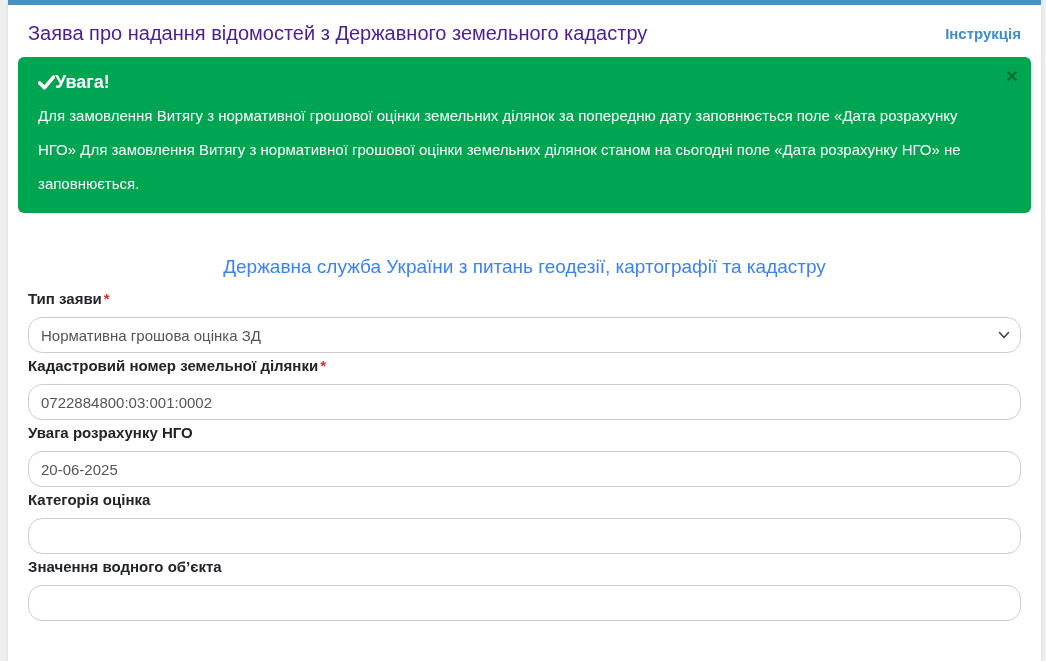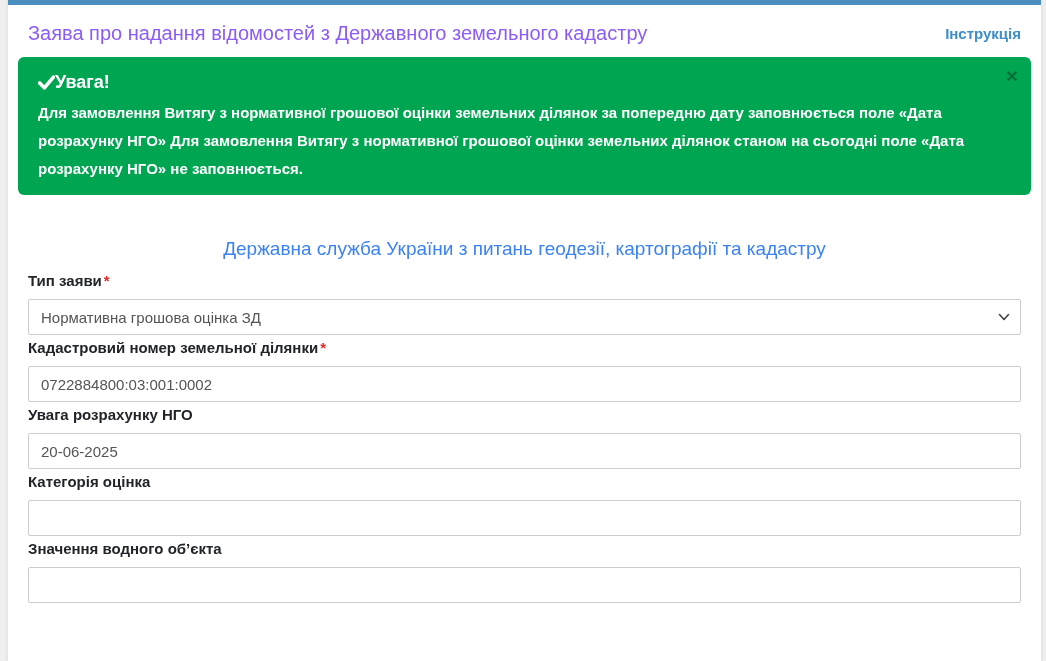--- a/index.html
+++ b/index.html
@@ -21,21 +21,21 @@
   .card-header {
     display: flex;
     align-items: flex-start;
     justify-content: space-between;
     padding: 15px 20px 8px 20px;
   }
   .page-title {
     font-size: 20px;
     line-height: 27px;
     font-weight: 400;
-    color: #8b5cf6;
+    color: #4c1d95;
   }
   .instruction-link {
     font-size: 15px;
     line-height: 27px;
     font-weight: 700;
     color: #3d8ecb;
     text-decoration: none;
     white-space: nowrap;
   }
   
@@ -53,22 +53,22 @@
     margin: 2px 0 5px 0;
   }
   .alert-title {
     font-size: 18px;
     font-weight: 700;
     line-height: 24px;
   }
   .alert-check { width: 17px; height: 17px; flex: 0 0 auto; }
   .alert-message {
     font-size: 15px;
-    font-weight: 700;
-    line-height: 28px;
+    font-weight: 400;
+    line-height: 34px;
     max-width: 960px;
   }
   .alert-close {
     position: absolute;
     top: 9px;
     right: 13px;
     background: none;
     border: none;
     font-size: 21px;
     font-weight: 700;
@@ -100,21 +100,21 @@
   .form-control {
     display: block;
     width: 100%;
     height: 36px;
     padding: 0 12px;
     font-family: "Liberation Sans", sans-serif;
     font-size: 15px;
     color: #555555;
     background: #ffffff;
     border: 1px solid #cccccc;
-    border-radius: 2px;
+    border-radius: 14px;
     outline: none;
   }
   .select-wrap { position: relative; }
   select.form-control {
     appearance: none;
     -webkit-appearance: none;
     padding-right: 34px;
   }
   .chevron {
     position: absolute;

